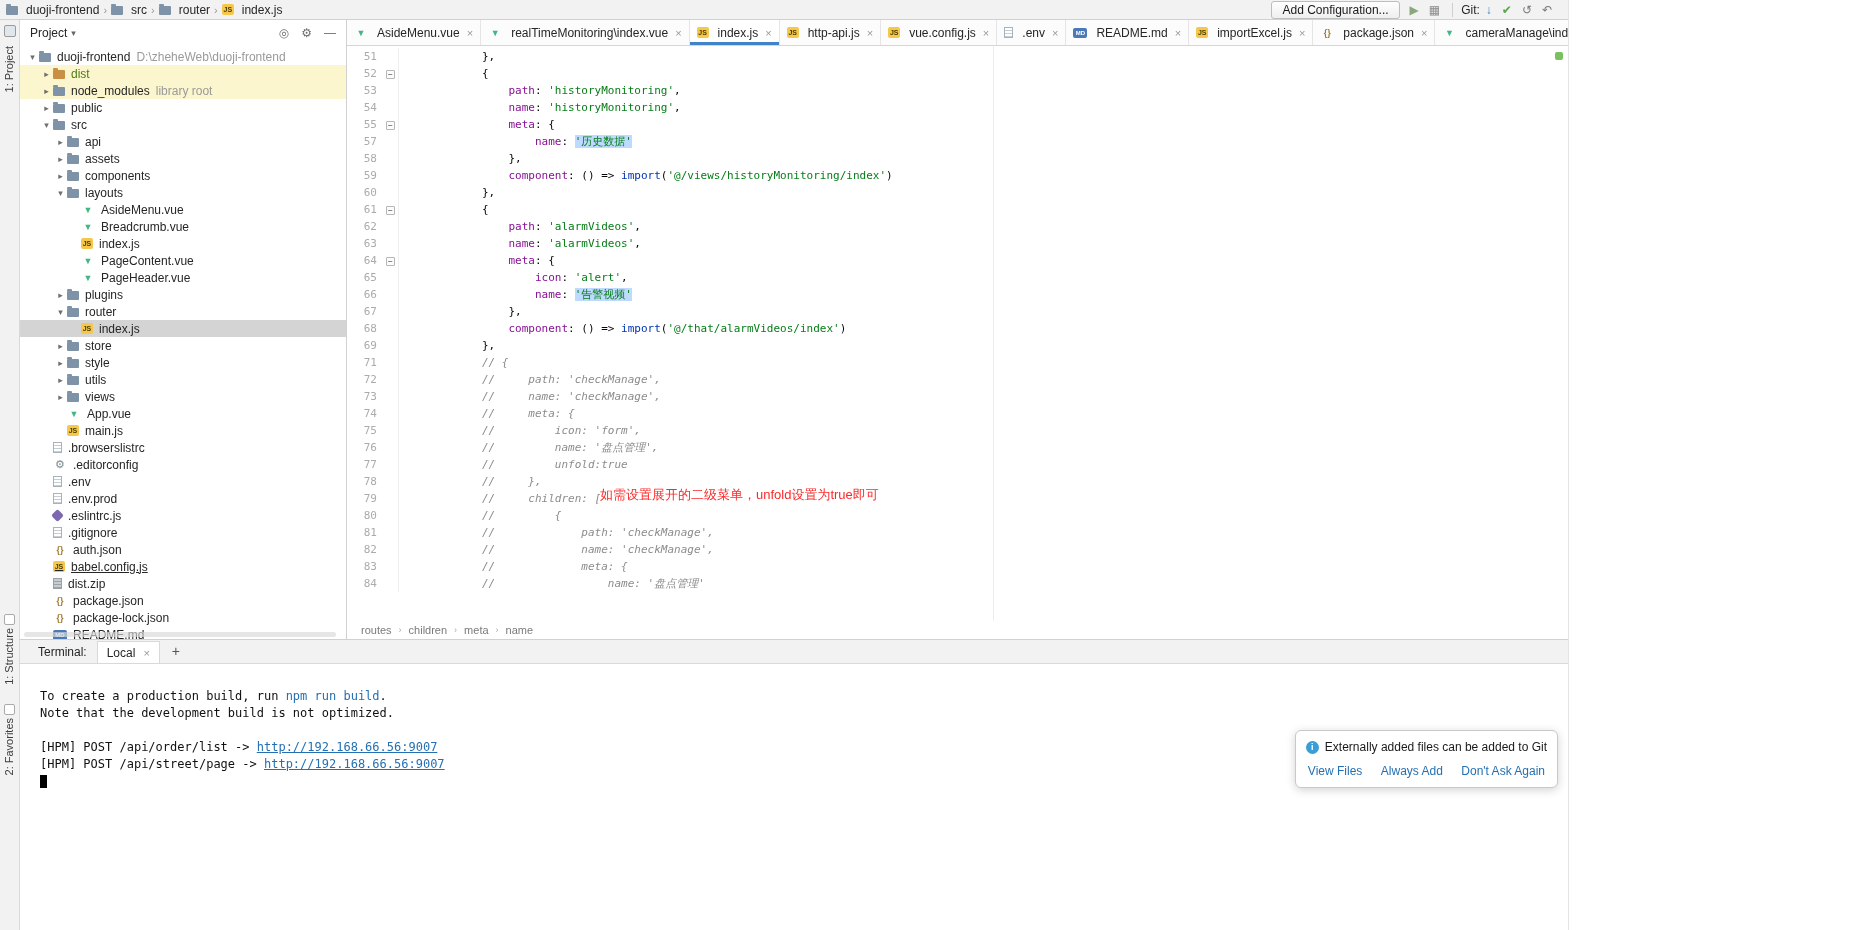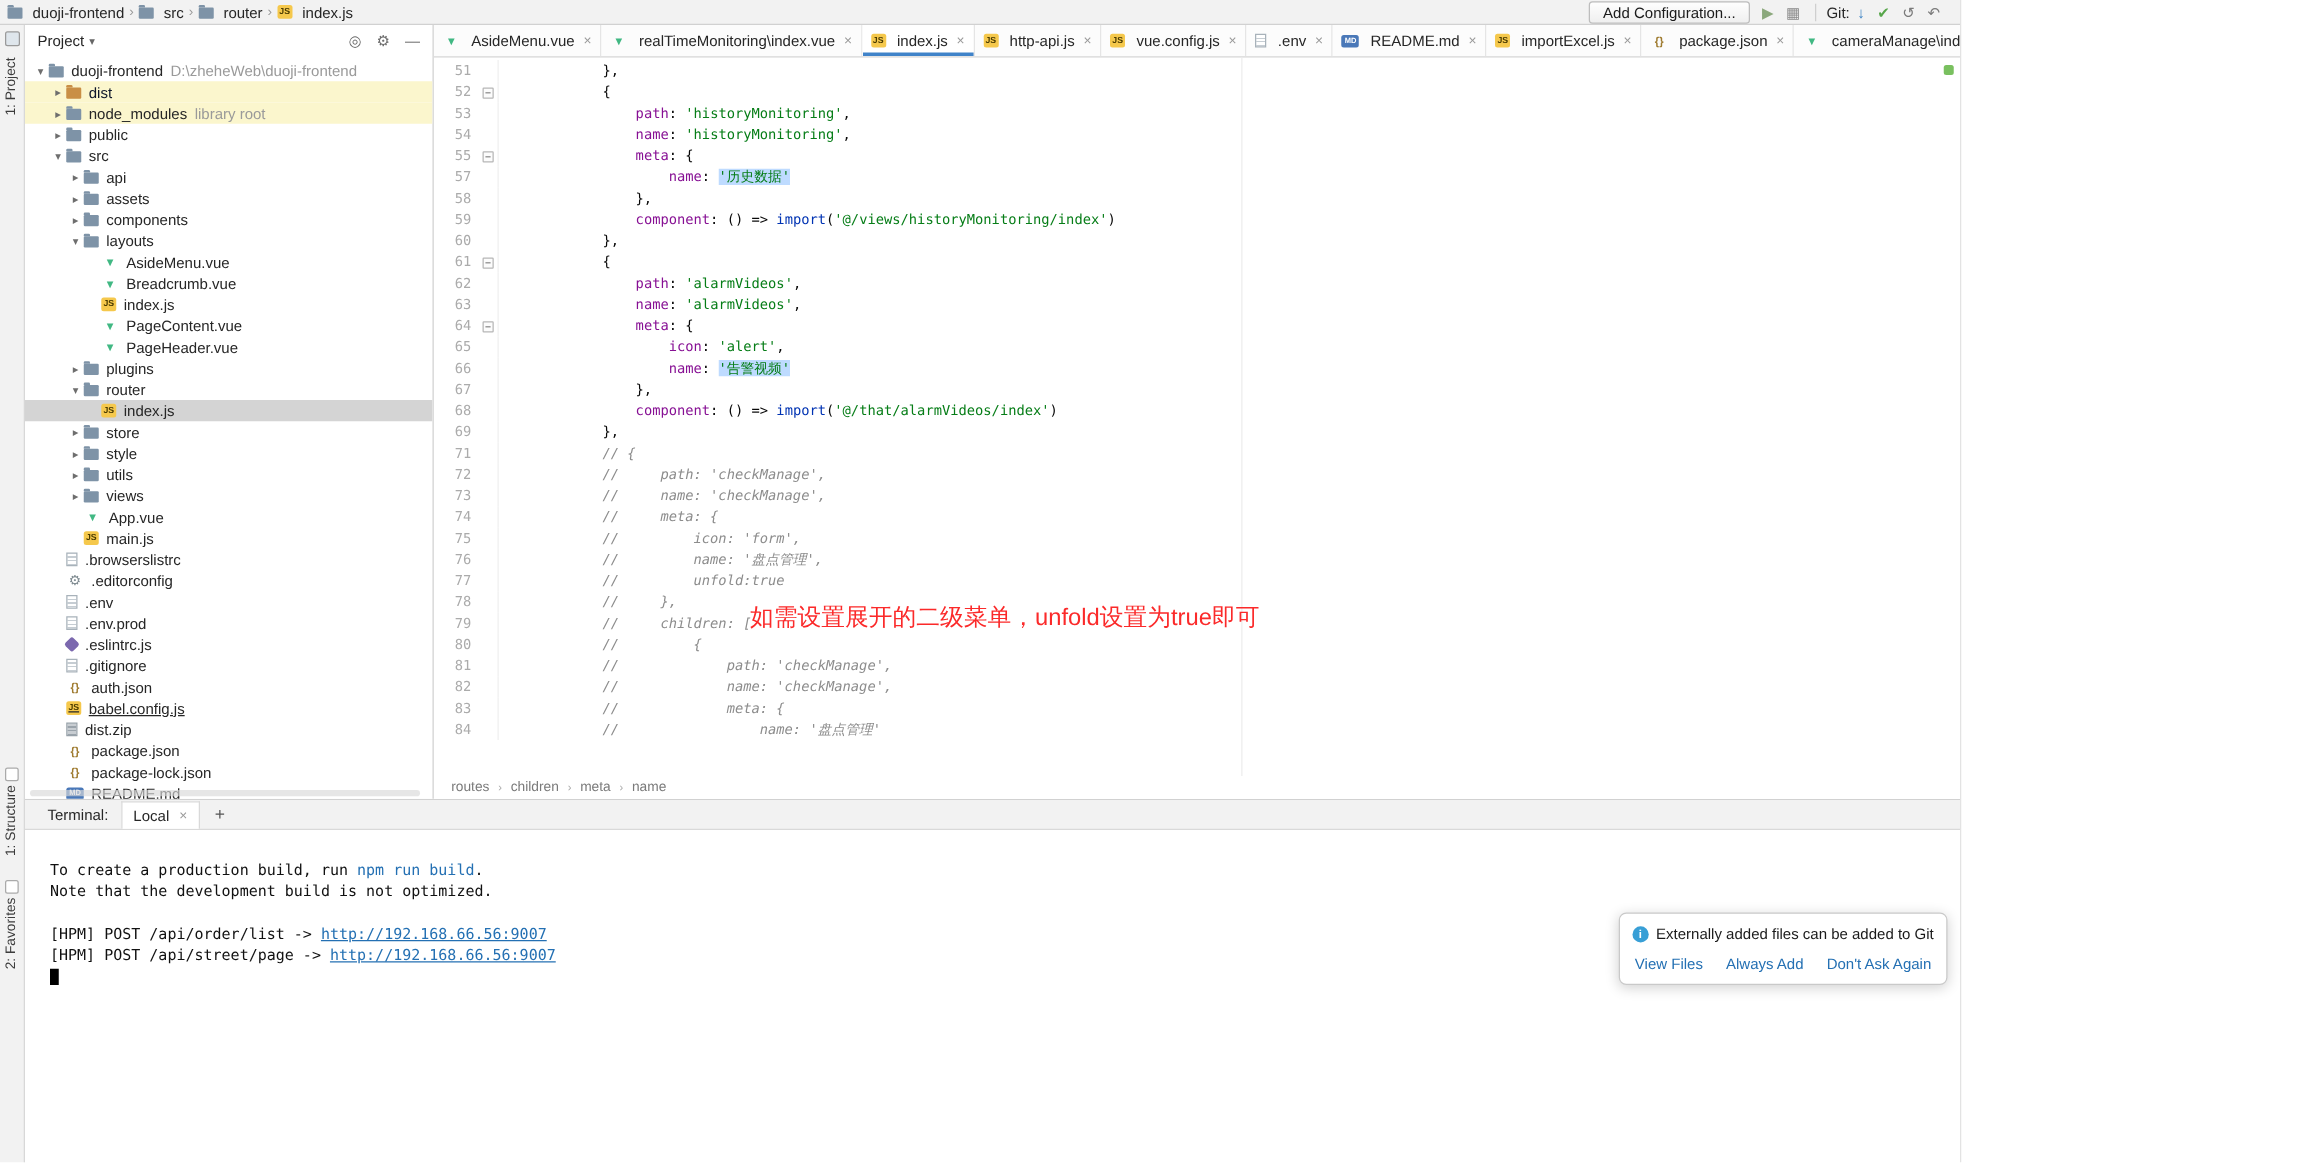--- a/index.html
+++ b/index.html
@@ -44,21 +44,21 @@
              display:flex; flex-direction:column; position:relative; }
   .project-header { height:26px; flex:none; display:flex; align-items:center; padding:0 10px; gap:4px; }
   .ph-caret { color:#666; font-size:9px; }
   .ph-icons { margin-left:auto; display:flex; gap:12px; color:#6E6E6E; font-size:12px; }
   .tree { flex:1; overflow:hidden; padding-top:2px; font-size:12px; }
   .tree-row { height:17px; display:flex; align-items:center; white-space:nowrap; }
   .tree-row.sel { background:#D4D4D4; }
   .tree-row.yellow { background:#FBF6CD; }
   .chev { width:13px; flex:none; text-align:center; color:#6E6E6E; font-size:9px; }
   .tlabel { margin-left:2px; color:#262626; }
-  .tlabel.orange { color:#0f172a; }
+  .tlabel.orange { color:#4d7c0f; }
   .tsuffix { color:#9A9A9A; margin-left:6px; }
   .hscroll { position:absolute; left:4px; right:10px; bottom:2px; height:5px;
              background:#D9D9D9; border-radius:3px; opacity:.65; }
 
   
   .fic { display:inline-flex; align-items:center; justify-content:center;
          width:14px; height:13px; margin-right:4px; flex:none;
          font-family:"Liberation Sans",sans-serif; }
   .fic-vue { color:#41B883; font-size:9px; }
   .fic-js { background:#F5C84C; color:#4A3B00; font-weight:bold; font-size:7px;
@@ -98,21 +98,21 @@
   .fbox { display:inline-block; width:9px; height:9px; line-height:7px; border:1px solid #B6B6B6;
           background:#FCFCFC; font-size:8px; color:#555; border-radius:1px; margin-top:4px; }
   .ct { white-space:pre; border-left:1px solid #EFEFEF; padding-left:30px; color:#080808; }
   .tk-p { color:#080808; }
   .tk-k { color:#871094; }
   .tk-str { color:#067D17; }
   .tk-strhl { color:#067D17; background:#BEDBFF; }
   .tk-kw { color:#0033B3; }
   .tk-c { color:#8C8C8C; font-style:italic; }
   .annotation { position:absolute; left:253px; top:440px; z-index:5; pointer-events:none;
-                font-family:"Liberation Sans",sans-serif; font-size:19px; color:#FB2A2A; white-space:nowrap; }
+                font-family:"Liberation Sans",sans-serif; font-size:13px; color:#FB2A2A; white-space:nowrap; }
   .ed-breadcrumb { height:18px; flex:none; display:flex; align-items:center; gap:7px;
                    padding-left:14px; font-size:11px; color:#7A7A7A; background:#fff; }
   .ed-bc-sep { color:#A9A9A9; font-size:9px; }
 
   
   .terminal { flex:1; min-height:0; display:flex; flex-direction:column; }
   .term-header { height:24px; flex:none; background:#F2F2F2; border-bottom:1px solid #D9D9D9;
                  display:flex; align-items:flex-end; padding-left:18px; font-size:12px; }
   .term-title { margin:0 10px 4px 0; }
   .term-tab { height:22px; display:flex; align-items:center; gap:6px; padding:0 9px;

